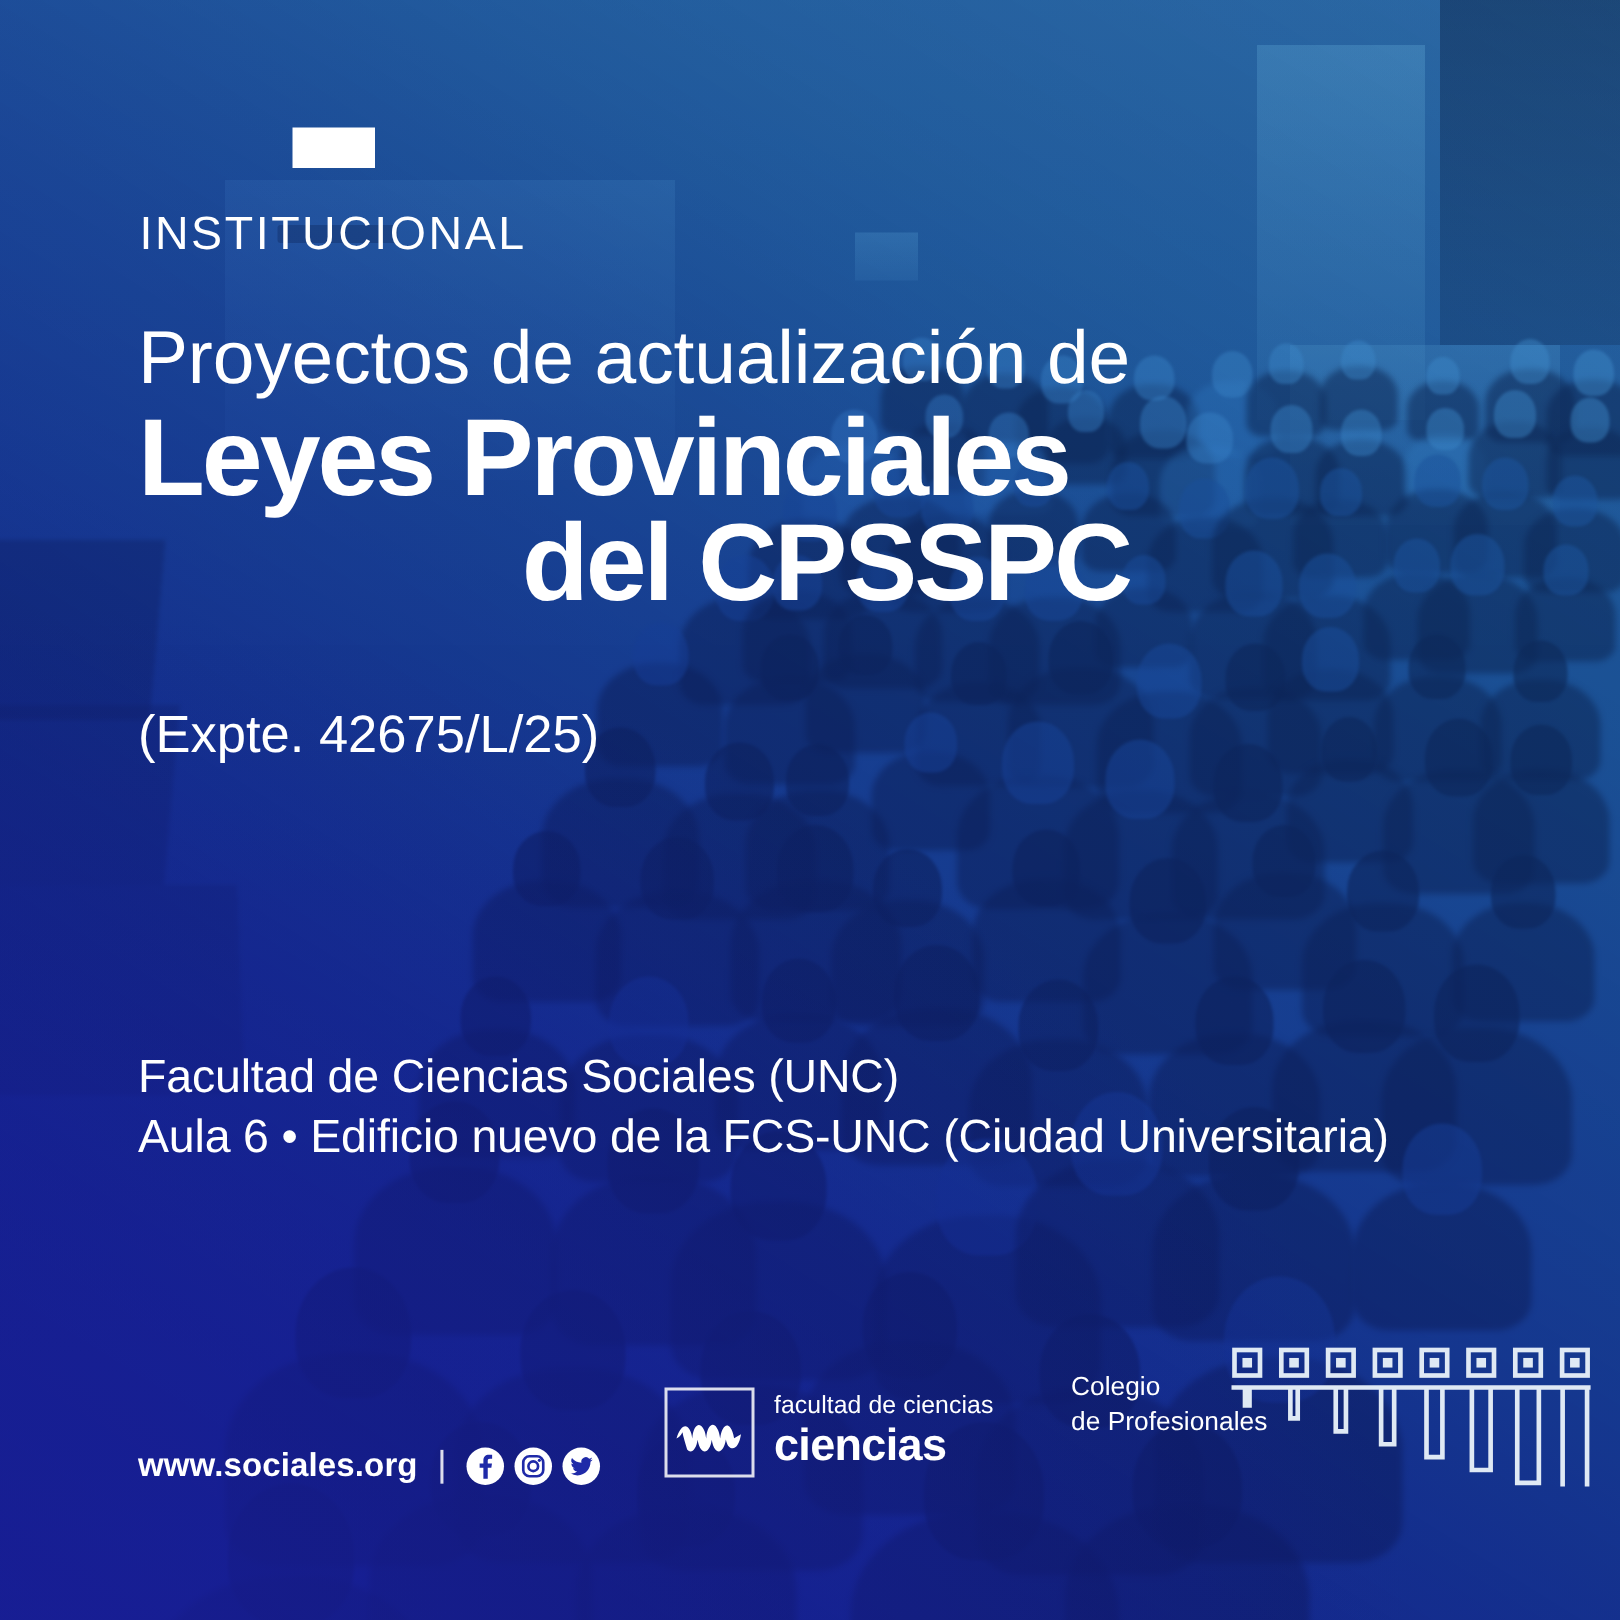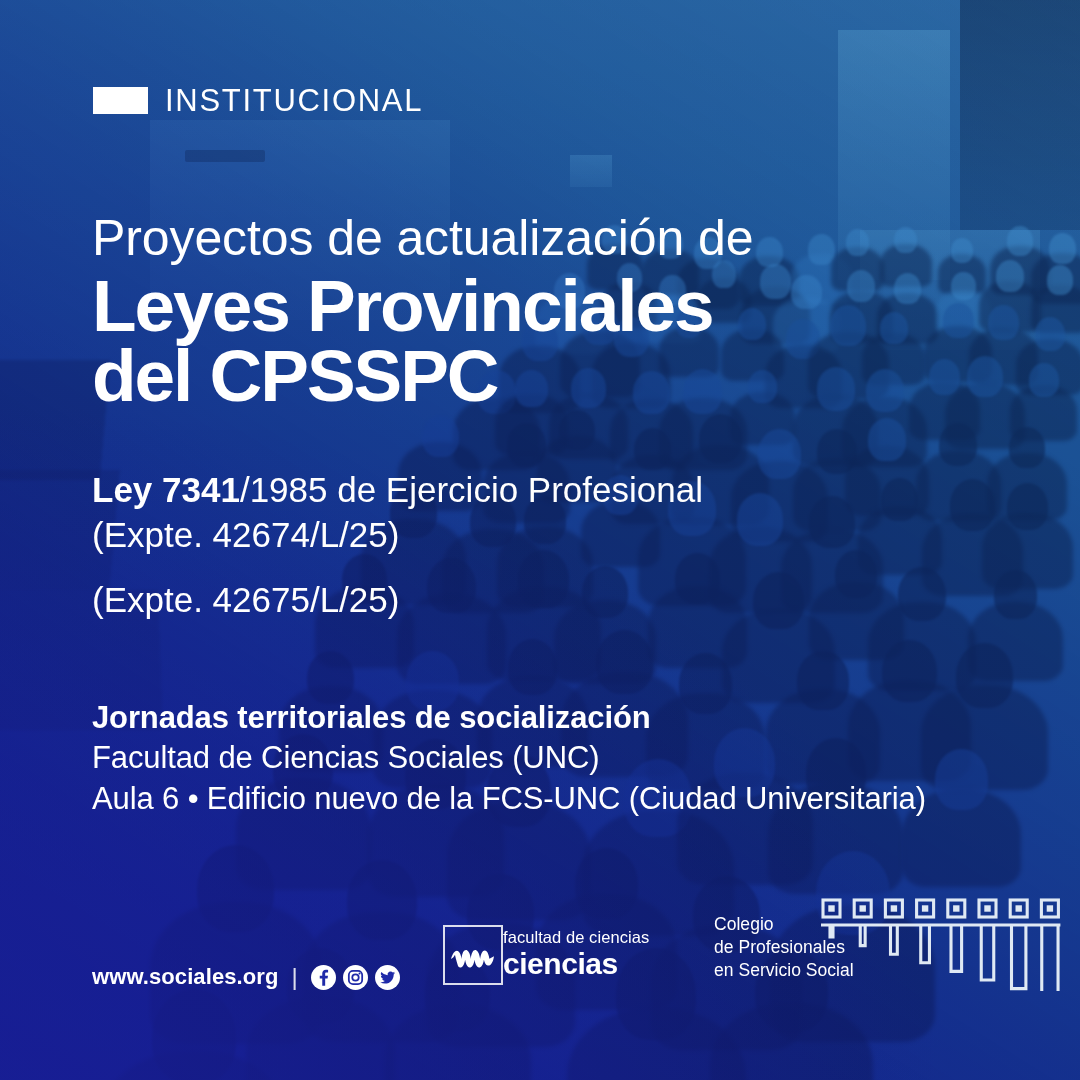--- a/index.html
+++ b/index.html
@@ -117,42 +117,42 @@
     background:radial-gradient(120% 95% at 4% 104%,
         rgba(24,30,150,.70) 0%, rgba(24,30,150,.30) 42%, rgba(24,30,150,0) 70%);
   }
 
   
   .content { position:absolute; inset:0; color:#fff; }
 
   
   .kicker {
     position:absolute; left:93px; top:85px;
-    display:flex; align-items:center; gap:17px;
+    display:flex; align-items:center; gap:28px;flex-direction:column;
   }
   .kicker-mark {
     width:55px; height:27px; background:#fff; display:block;
   }
   .kicker-text {
     font-size:31px; font-weight:400; letter-spacing:.055em;
     color:#fff; line-height:1; white-space:nowrap;
   }
 
   
   .headline { position:absolute; left:92px; top:212px; }
   .h-light {
     font-size:50px; font-weight:400; letter-spacing:-.002em;
     line-height:1.04; color:#fff; white-space:nowrap;
   }
   .h-bold {
     font-size:73px; font-weight:700; letter-spacing:-.028em;
     line-height:1.04; color:#fff; white-space:nowrap;
     margin-top:4px;
   }
-  .h-bold + .h-bold { margin-top:-6px; }
+  .h-bold + .h-bold { margin-top:-6px;text-align:right; }
 
   
   .laws { position:absolute; left:92px; top:468px; }
   .law-line {
     font-size:35px; font-weight:400; line-height:1.28;
     color:#fff; white-space:nowrap;
   }
   .law-line b { font-weight:700; }
   .law-group + .law-group { margin-top:20px; }
 
@@ -178,21 +178,21 @@
   .socials { display:flex; align-items:center; gap:7px; }
   .soc {
     width:25px; height:25px; border-radius:50%;
     background:#fff; display:flex; align-items:center; justify-content:center;
   }
   .soc svg { display:block; }
 
   
   .fcs {
     position:absolute; left:443px; top:925px;
-    display:flex; align-items:center; 
+    display:flex; align-items:center; gap:13px;
   }
   .fcs-mark {
     width:60px; height:60px;
     border:2px solid rgba(255,255,255,.85);
     display:flex; align-items:center; justify-content:center;
   }
   .fcs-txt { line-height:1; padding-bottom:2px; }
   .fcs-t1 { font-size:16.5px; font-weight:400; letter-spacing:.004em; display:block; }
   .fcs-t2 { font-size:30px; font-weight:700; letter-spacing:-.015em; display:block; margin-top:3px; }
 
@@ -426,32 +426,25 @@
     </div>
 
     <div class="headline">
       <div class="h-light">Proyectos de actualización de</div>
       <div class="h-bold">Leyes Provinciales</div>
       <div class="h-bold">del CPSSPC</div>
     </div>
 
     <div class="laws">
       <div class="law-group">
-        <div class="law-line">
-          <b>Ley 7341</b><span>/1985 de Ejercicio Profesional</span>
-        </div>
-        <div class="law-line">(Expte. 42674/L/25)</div>
-      </div>
-      <div class="law-group">
         <div class="law-line">(Expte. 42675/L/25)</div>
       </div>
     </div>
 
     <div class="event">
-      <div class="ev-title">Jornadas territoriales de socialización</div>
       <div class="ev-line">Facultad de Ciencias Sociales (UNC)</div>
       <div class="ev-line">Aula 6 • Edificio nuevo de la FCS-UNC (Ciudad Universitaria)</div>
     </div>
 
     <div class="site">
       <span class="site-url">www.sociales.org</span>
       <span class="site-sep">|</span>
       <span class="socials">
         <a class="soc">
           <svg width="25" height="25" viewBox="0 0 24 24" aria-hidden="true">
@@ -481,21 +474,20 @@
       </span>
       <span class="fcs-txt">
         <span class="fcs-t1">facultad de ciencias</span>
         <span class="fcs-t2">ciencias</span>
       </span>
     </div>
 
     <div class="colegio">
       <div class="col-line">Colegio</div>
       <div class="col-line">de Profesionales</div>
-      <div class="col-line">en Servicio Social</div>
       <svg class="col-graphic" viewBox="0 0 266 95">
         <g id="fig-group" fill="none" stroke="#dfe9f4" stroke-width="3.1">
             <line x1="6" y1="29" x2="245.4" y2="29" stroke="#dfe9f4" stroke-width="3.1"></line>
             <rect x="8" y="4" width="17" height="17"></rect>
             <rect x="13.3" y="9.3" width="6.4" height="6.4" fill="#dfe9f4" stroke="none"></rect>
             <path d="M15 30 L15 41 L18 41 L18 30"></path>
             <rect x="39.2" y="4" width="17" height="17"></rect>
             <rect x="44.5" y="9.3" width="6.4" height="6.4" fill="#dfe9f4" stroke="none"></rect>
             <path d="M45.25 30 L45.25 49.6 L50.15 49.6 L50.15 30"></path>
             <rect x="70.4" y="4" width="17" height="17"></rect>

